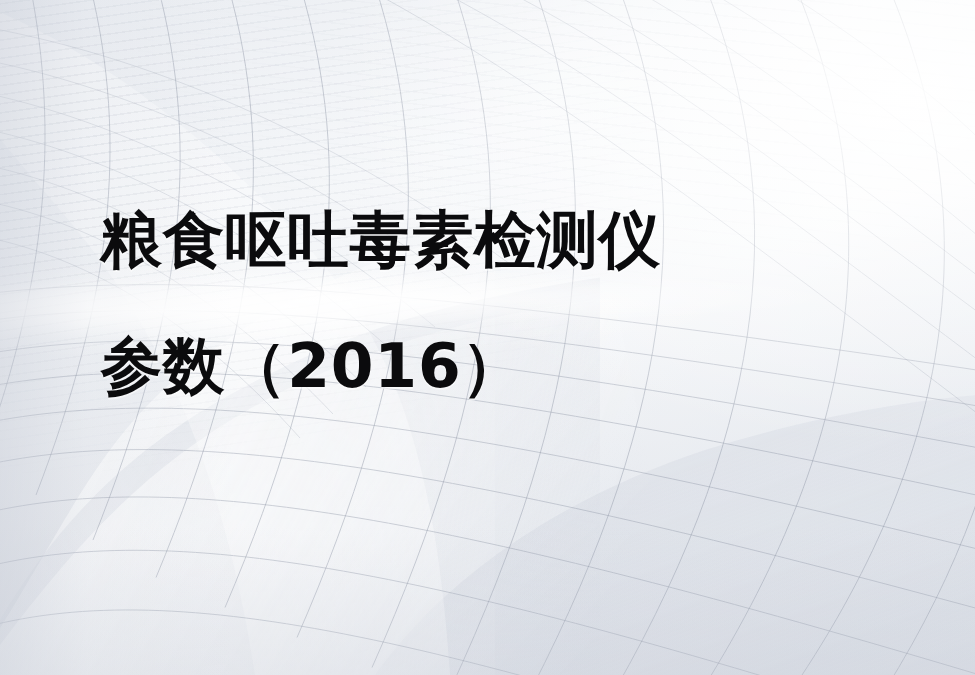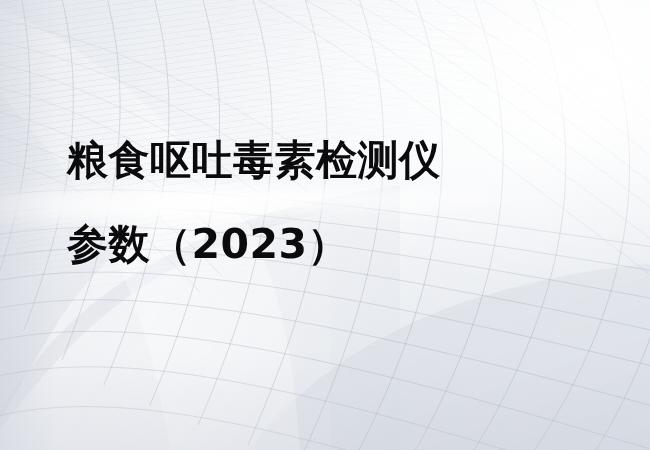--- a/index.html
+++ b/index.html
@@ -183,16 +183,16 @@
       <path d="M -10,158 C 60,172 132,216 200,292"></path>
     </g>
   </svg>
 
   <div class="layer" id="bg-streak"></div>
   <div class="layer" id="bg-glowtr"></div>
   <div class="layer" id="bg-vignette"></div>
 
   <div id="title-block">
     <div class="title-line">粮食呕吐毒素检测仪</div>
-    <div class="title-line">参数（2023）</div>
+    <div class="title-line">参数（2016）</div>
   </div>
 
 </div>
 
 </body></html>

